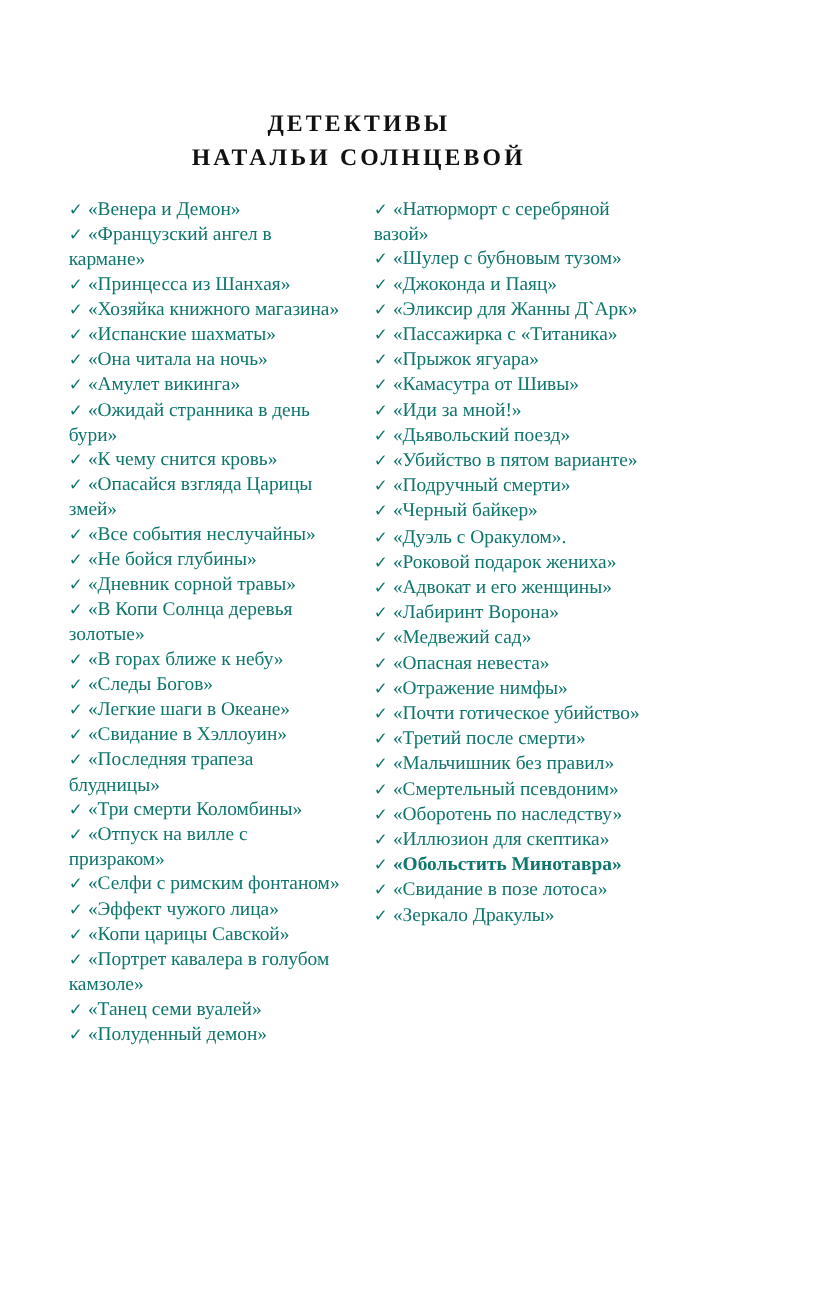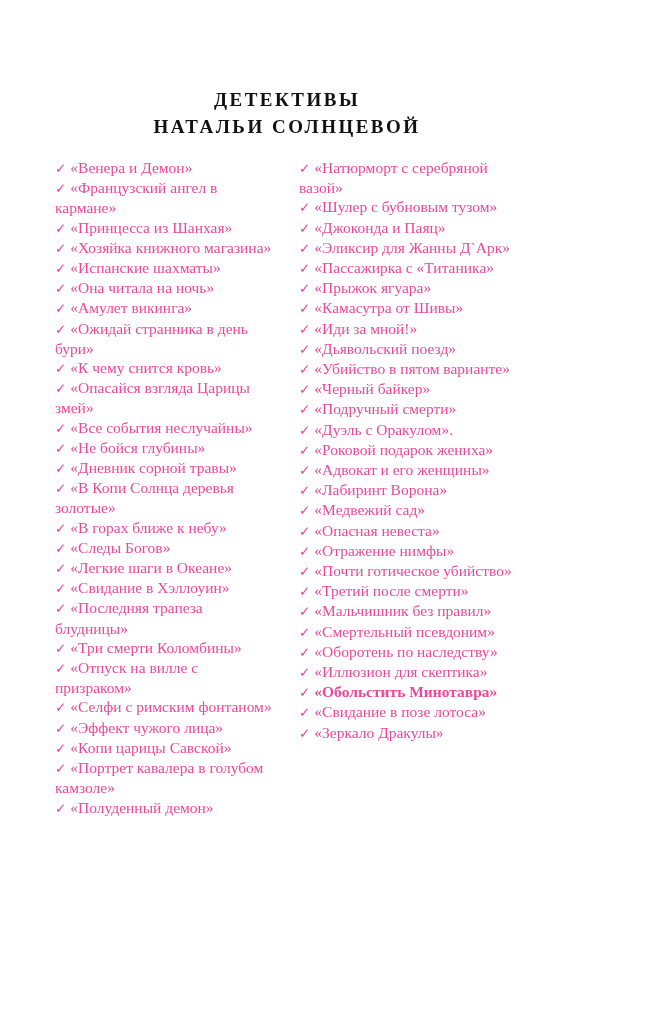--- a/index.html
+++ b/index.html
@@ -32,21 +32,21 @@
     gap: 24px;
     margin-top: 18px;
   }
   .col {
     width: 220px;
   }
   .item {
     font-size: 15.5px;
     line-height: 19.2px;
     text-align: left;
-    color: #ec4899;
+    color: #0f766e;
   }
   .item.bold {
     font-weight: bold;
   }
   .check {
     display: inline;
     margin-right: 4px;
     font-family: "DejaVu Sans", sans-serif;
     font-size: 13.5px;
   }
@@ -79,35 +79,36 @@
         <div class="item"><span class="check">✓</span><span>«Следы Богов»</span></div>
         <div class="item"><span class="check">✓</span><span>«Легкие шаги в Океане»</span></div>
         <div class="item"><span class="check">✓</span><span>«Свидание в Хэллоуин»</span></div>
         <div class="item"><span class="check">✓</span><span>«Последняя трапеза блудницы»</span></div>
         <div class="item"><span class="check">✓</span><span>«Три смерти Коломбины»</span></div>
         <div class="item"><span class="check">✓</span><span>«Отпуск на вилле с призраком»</span></div>
         <div class="item"><span class="check">✓</span><span>«Селфи с римским фонтаном»</span></div>
         <div class="item"><span class="check">✓</span><span>«Эффект чужого лица»</span></div>
         <div class="item"><span class="check">✓</span><span>«Копи царицы Савской»</span></div>
         <div class="item"><span class="check">✓</span><span>«Портрет кавалера в голубом камзоле»</span></div>
+        <div class="item"><span class="check">✓</span><span>«Танец семи вуалей»</span></div>
         <div class="item"><span class="check">✓</span><span>«Полуденный демон»</span></div>
       </div>
     <div class="col" id="col-right">
         <div class="item"><span class="check">✓</span><span>«Натюрморт с серебряной вазой»</span></div>
         <div class="item"><span class="check">✓</span><span>«Шулер с бубновым тузом»</span></div>
         <div class="item"><span class="check">✓</span><span>«Джоконда и Паяц»</span></div>
         <div class="item"><span class="check">✓</span><span>«Эликсир для Жанны Д`Арк»</span></div>
         <div class="item"><span class="check">✓</span><span>«Пассажирка с «Титаника»</span></div>
         <div class="item"><span class="check">✓</span><span>«Прыжок ягуара»</span></div>
         <div class="item"><span class="check">✓</span><span>«Камасутра от Шивы»</span></div>
         <div class="item"><span class="check">✓</span><span>«Иди за мной!»</span></div>
         <div class="item"><span class="check">✓</span><span>«Дьявольский поезд»</span></div>
         <div class="item"><span class="check">✓</span><span>«Убийство в пятом варианте»</span></div>
+        <div class="item"><span class="check">✓</span><span>«Подручный смерти»</span></div>
         <div class="item"><span class="check">✓</span><span>«Черный байкер»</span></div>
-        <div class="item"><span class="check">✓</span><span>«Подручный смерти»</span></div>
         <div class="item"><span class="check">✓</span><span>«Дуэль с Оракулом».</span></div>
         <div class="item"><span class="check">✓</span><span>«Роковой подарок жениха»</span></div>
         <div class="item"><span class="check">✓</span><span>«Адвокат и его женщины»</span></div>
         <div class="item"><span class="check">✓</span><span>«Лабиринт Ворона»</span></div>
         <div class="item"><span class="check">✓</span><span>«Медвежий сад»</span></div>
         <div class="item"><span class="check">✓</span><span>«Опасная невеста»</span></div>
         <div class="item"><span class="check">✓</span><span>«Отражение нимфы»</span></div>
         <div class="item"><span class="check">✓</span><span>«Почти готическое убийство»</span></div>
         <div class="item"><span class="check">✓</span><span>«Третий после смерти»</span></div>
         <div class="item"><span class="check">✓</span><span>«Мальчишник без правил»</span></div>

